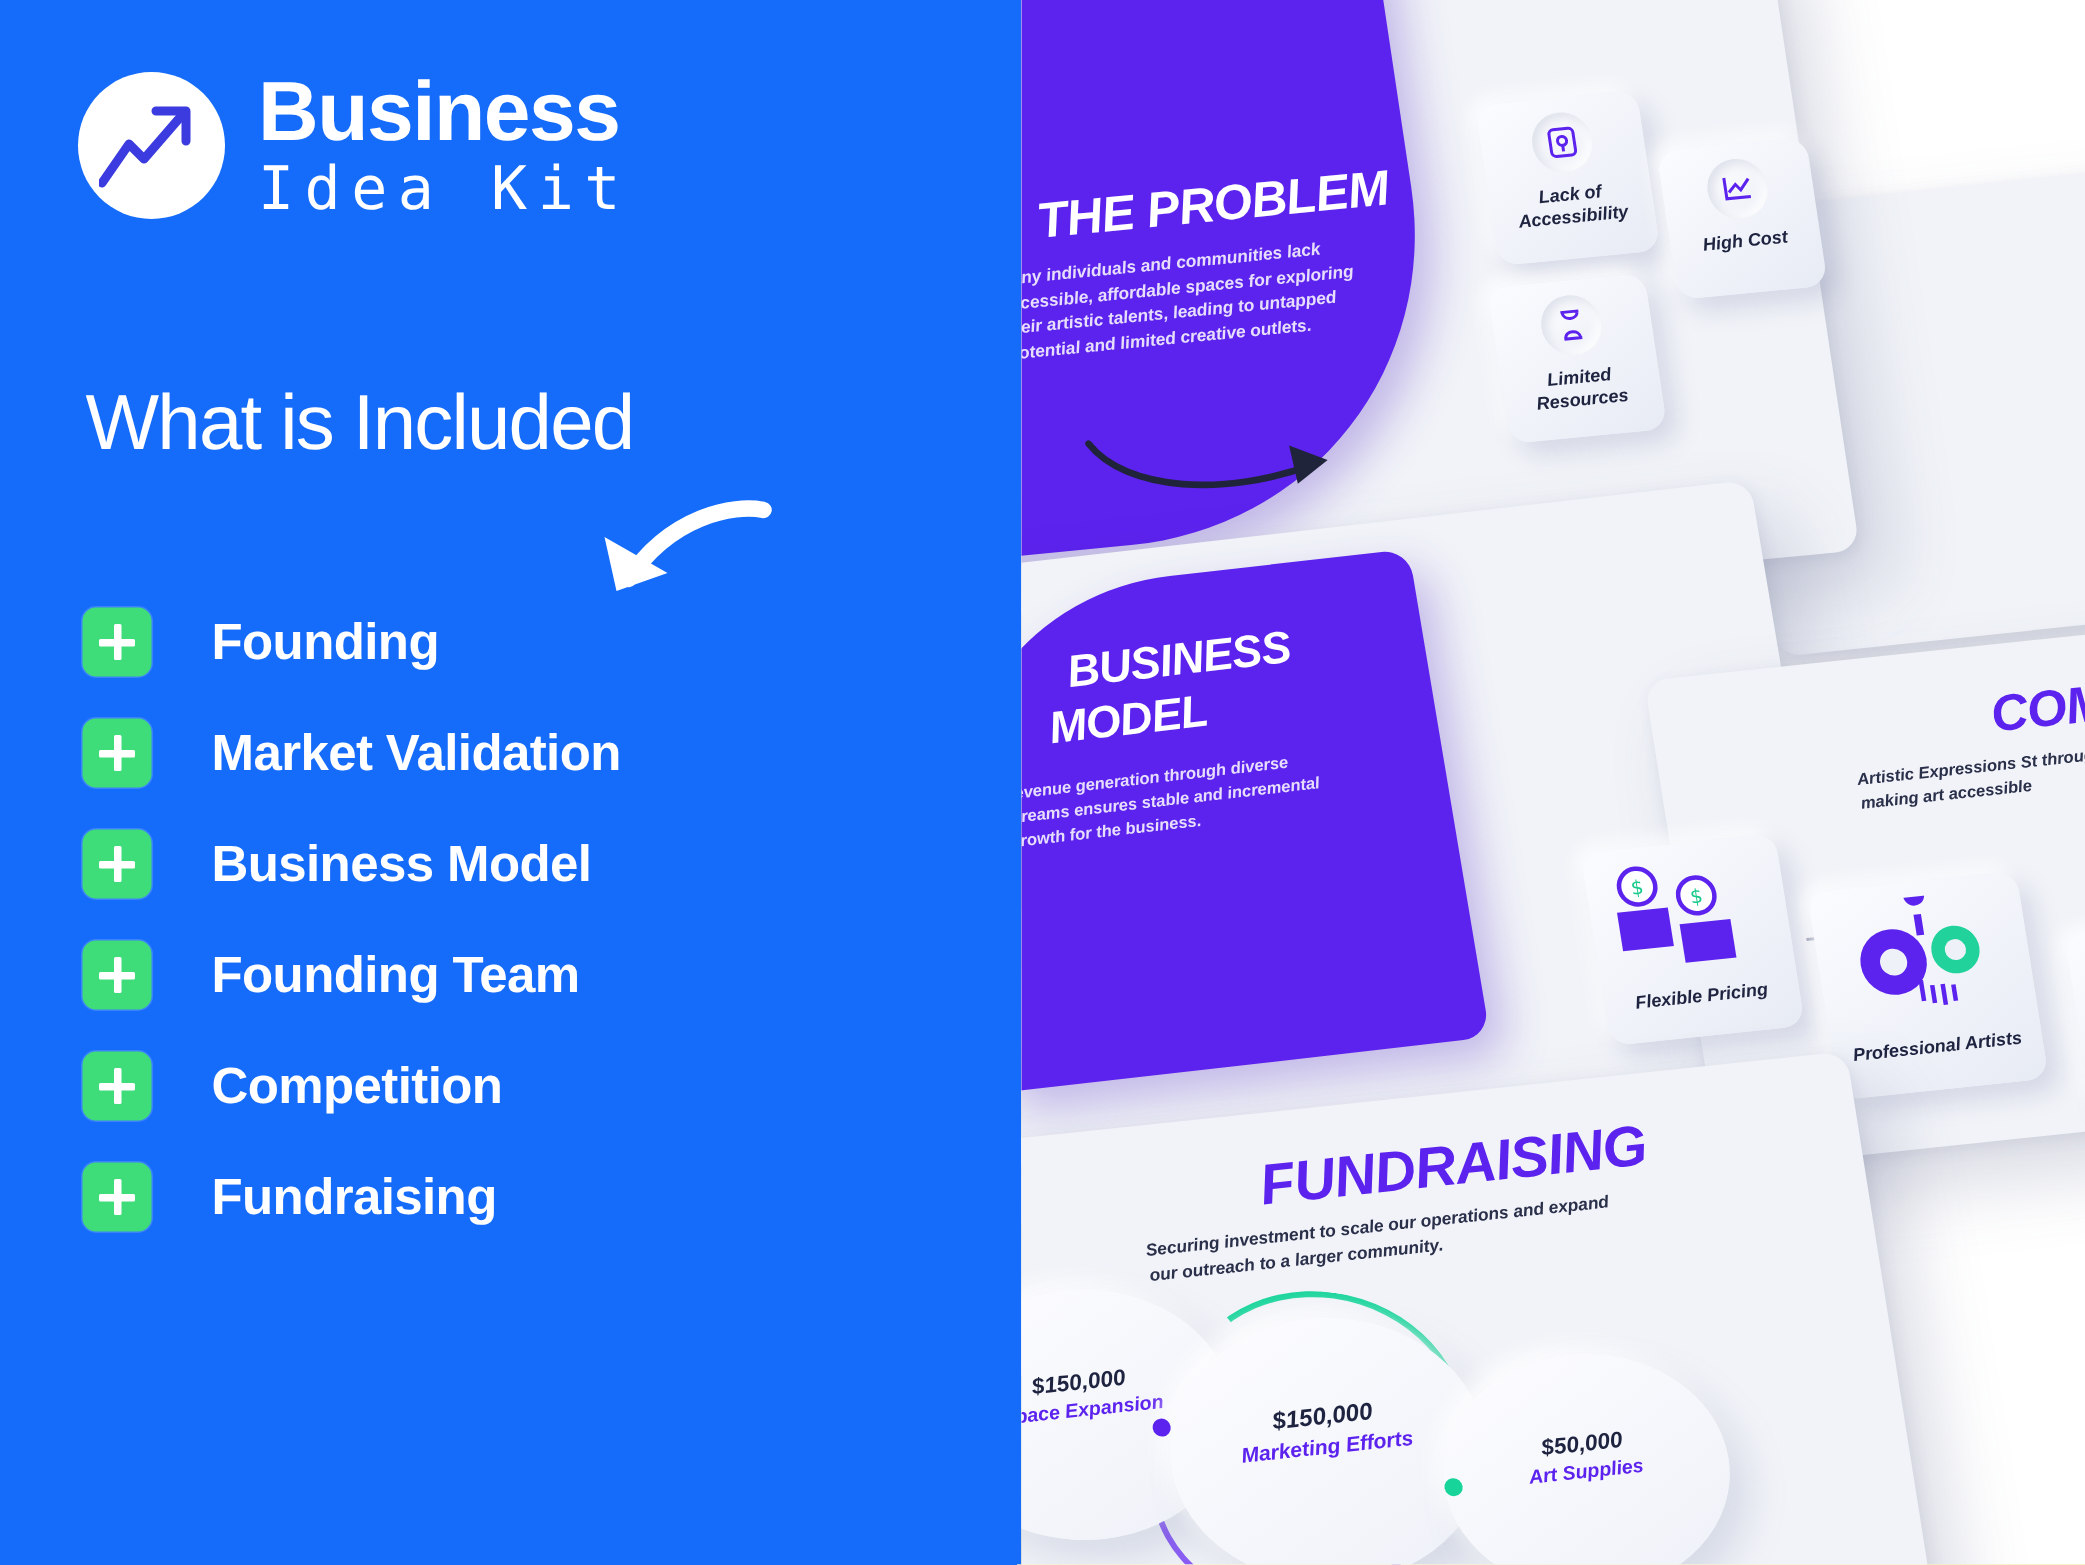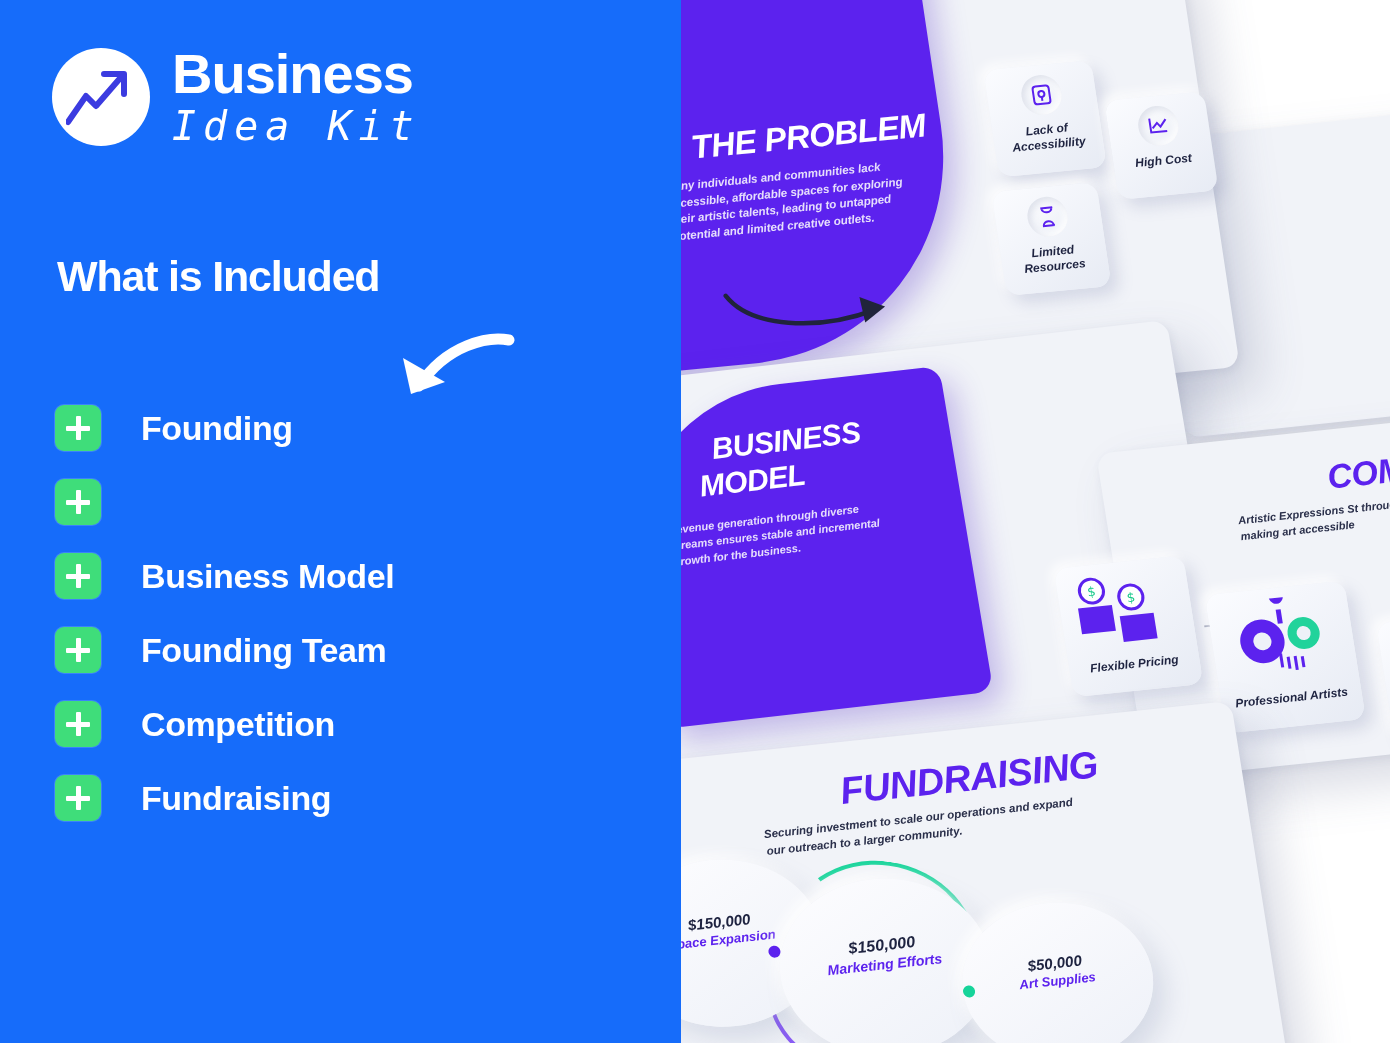--- a/index.html
+++ b/index.html
@@ -25,27 +25,27 @@
   }
   #logo-mark svg { position:absolute; left:14px; top:18px; }
   #logo-text { margin-left:22px; }
   #brand-top {
     font-size:56px; font-weight:bold; color:#ffffff;
     letter-spacing:-1px; line-height:0.98; white-space:nowrap;
   }
   #brand-bottom {
     font-family:"DejaVu Sans Mono", monospace;
     font-size:40px; color:#ffffff; letter-spacing:7px;
-    line-height:1.1; margin-top:2px; white-space:nowrap;font-style:italic;
+    line-height:1.1; margin-top:2px; white-space:nowrap;
   }
 
   
   #included-heading {
     position:absolute; left:57px; top:252px;
-    font-size:43px; font-weight:bold; color:#ffffff;
+    font-size:52px; font-weight:normal; color:#ffffff;
     letter-spacing:-1.2px; white-space:nowrap;
   }
 
   
   #curved-arrow { position:absolute; left:385px; top:330px; }
 
   
   #feature-list { position:absolute; left:55px; top:391px; }
   .feature-row { display:flex; align-items:center; height:74px; }
   .plus-badge {
@@ -162,20 +162,21 @@
       </svg>
     </div>
 
     <div id="feature-list">
       <div class="feature-row">
         <span class="plus-badge"></span>
         <span class="feature-label">Founding</span>
       </div>
       <div class="feature-row">
         <span class="plus-badge"></span>
+        <span class="feature-label">Market Validation</span>
       </div>
       <div class="feature-row">
         <span class="plus-badge"></span>
         <span class="feature-label">Business Model</span>
       </div>
       <div class="feature-row">
         <span class="plus-badge"></span>
         <span class="feature-label">Founding Team</span>
       </div>
       <div class="feature-row">

